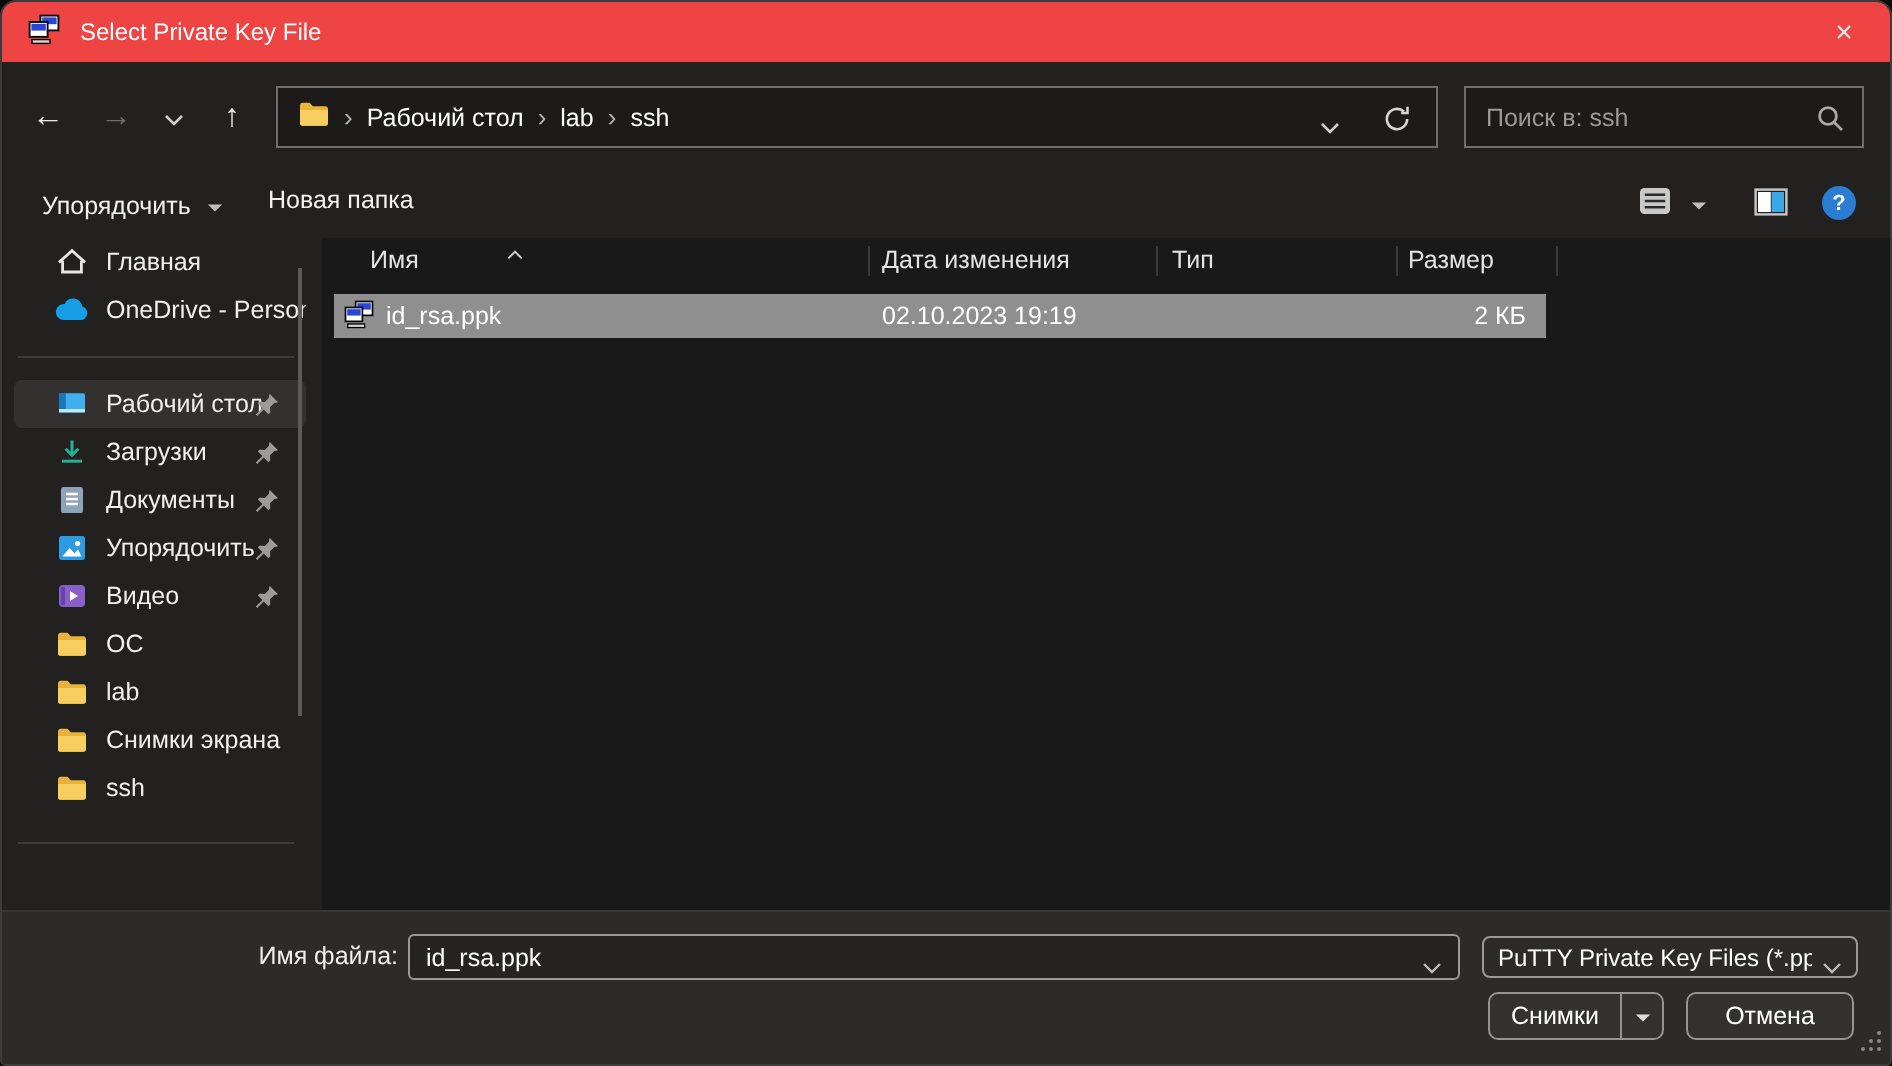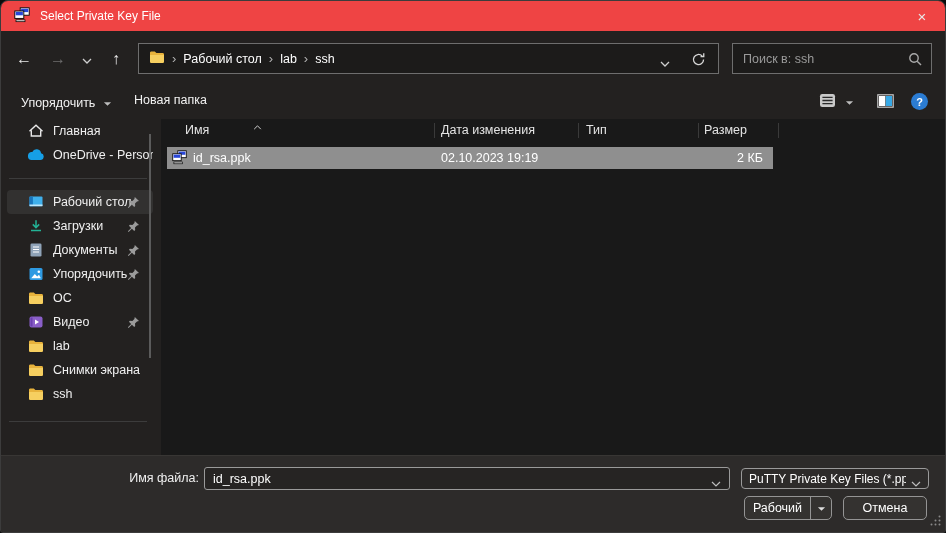--- a/index.html
+++ b/index.html
@@ -281,42 +281,42 @@
       <span class="pin">
         <svg width="13" height="13" viewBox="0 0 13 13">
             <path d="M7.8.9 12 5.1l-2 .5-2 2 .2 2.5-1 1L4.9 8.8 1.6 12l-.7-.7L4.2 8 1.9 5.8l1-1 2.5.2 2-2z" fill="#9b9b9b"></path>
           </svg>
       </span>
     </div>
 
 
     <div class="side-item">
       <span class="si-icon">
-        <svg width="16" height="14" viewBox="0 0 16 14">
-          <path d="M1 2.8C1 2 1.6 1.4 2.4 1.4h3.4l1.6 1.7h6.2c.8 0 1.4.6 1.4 1.4v7c0 .8-.6 1.4-1.4 1.4H2.4A1.4 1.4 0 0 1 1 11.5z" fill="#e8b33c"></path>
-          <path d="M1 5h14v6.5c0 .8-.6 1.4-1.4 1.4H2.4A1.4 1.4 0 0 1 1 11.5z" fill="#f6cf60"></path>
-        </svg>
-      </span>
-      <span class="si-label">ОС</span>
-    </div>
-
-    <div class="side-item">
-      <span class="si-icon">
         <svg width="16" height="16" viewBox="0 0 16 16">
           <rect x="1.5" y="2.5" width="13" height="11" rx="2" fill="#8a5fc8"></rect>
           <rect x="2.5" y="3.5" width="2" height="9" fill="#6a3fb0"></rect>
           <path d="M7 5.5v5l4-2.5z" fill="#ffffff"></path>
         </svg>
       </span>
       <span class="si-label">Видео</span>
       <span class="pin">
         <svg width="13" height="13" viewBox="0 0 13 13">
             <path d="M7.8.9 12 5.1l-2 .5-2 2 .2 2.5-1 1L4.9 8.8 1.6 12l-.7-.7L4.2 8 1.9 5.8l1-1 2.5.2 2-2z" fill="#9b9b9b"></path>
           </svg>
       </span>
+    </div>
+
+    <div class="side-item">
+      <span class="si-icon">
+        <svg width="16" height="14" viewBox="0 0 16 14">
+          <path d="M1 2.8C1 2 1.6 1.4 2.4 1.4h3.4l1.6 1.7h6.2c.8 0 1.4.6 1.4 1.4v7c0 .8-.6 1.4-1.4 1.4H2.4A1.4 1.4 0 0 1 1 11.5z" fill="#e8b33c"></path>
+          <path d="M1 5h14v6.5c0 .8-.6 1.4-1.4 1.4H2.4A1.4 1.4 0 0 1 1 11.5z" fill="#f6cf60"></path>
+        </svg>
+      </span>
+      <span class="si-label">ОС</span>
     </div>
 
     <div class="side-item">
       <span class="si-icon">
         <svg width="16" height="14" viewBox="0 0 16 14">
           <path d="M1 2.8C1 2 1.6 1.4 2.4 1.4h3.4l1.6 1.7h6.2c.8 0 1.4.6 1.4 1.4v7c0 .8-.6 1.4-1.4 1.4H2.4A1.4 1.4 0 0 1 1 11.5z" fill="#e8b33c"></path>
           <path d="M1 5h14v6.5c0 .8-.6 1.4-1.4 1.4H2.4A1.4 1.4 0 0 1 1 11.5z" fill="#f6cf60"></path>
         </svg>
       </span>
       <span class="si-label">lab</span>
@@ -389,21 +389,21 @@
     </div>
     <div class="filter-box">
       <span class="filter-text">PuTTY Private Key Files (*.ppk)</span>
       <span class="filter-chevron">
         <svg width="10" height="6" viewBox="0 0 10 6">
             <path d="M1 1l4 4 4-4" fill="none" stroke="#bdbdbd" stroke-width="1.2"></path>
           </svg>
       </span>
     </div>
     <div class="btn-open">
-      <div class="btn-open-main">Рабочий</div>
+      <div class="btn-open-main">Снимки</div>
       <div class="btn-open-arrow">
         <span>
           <svg width="9" height="6" viewBox="0 0 10 6">
               <path d="M1 1l4 4 4-4" fill="#dddddd"></path>
             </svg>
         </span>
       </div>
     </div>
     <div class="btn-cancel">Отмена</div>
     <span class="resize-grip">

